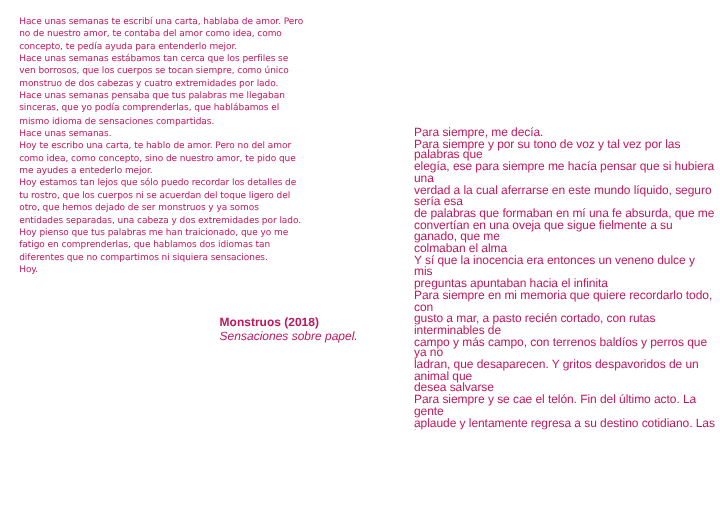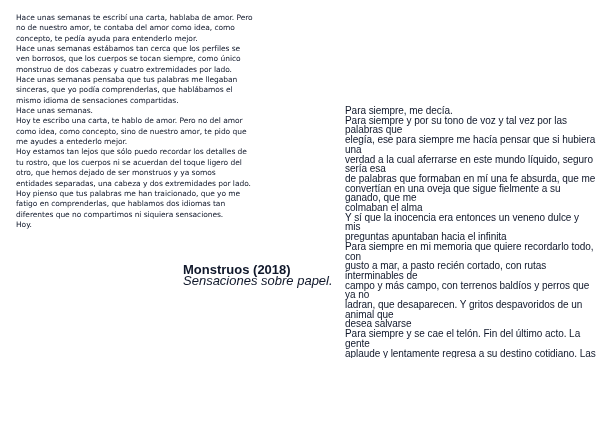--- a/index.html
+++ b/index.html
@@ -5,21 +5,21 @@
   html, body {
     margin: 0;
     padding: 0;
   }
   .spread {
     position: relative;
     width: 600px;
     height: 358px;
     background: #ffffff;
     overflow: hidden;
-    color: #0f172a;
+    color: #be185d;
   }
   .poem {
     position: absolute;
     white-space: pre-wrap;
   }
   .poem-left {
     left: 16px;
     top: 13px;
     width: 268px;
     font-family: "DejaVu Sans", sans-serif;
@@ -32,21 +32,21 @@
     top: 106px;
     width: 252px;
     font-family: "Liberation Sans", sans-serif;
     font-size: 10px;
     line-height: 9.7px;
     letter-spacing: -0.05px;
   }
   .attribution {
     position: absolute;
     font-family: "Liberation Sans", sans-serif;
-    font-size: 13px;
+    font-size: 10px;
     line-height: 10.6px;
   }
   .attribution-left {
     left: 183px;
     top: 265px;
   }
   .attribution-right {
     left: 486px;
     top: 359px;
     margin-left: 48px;

